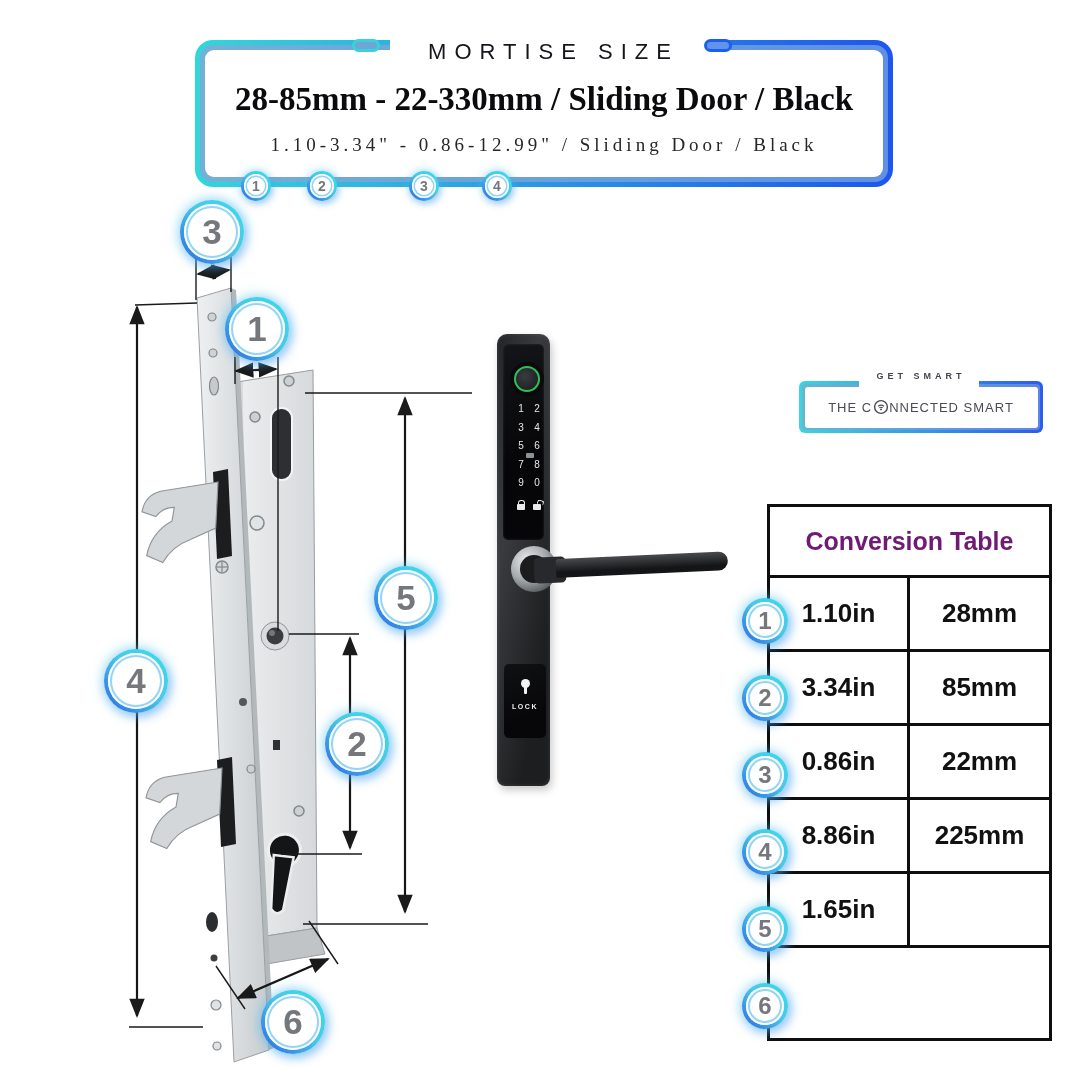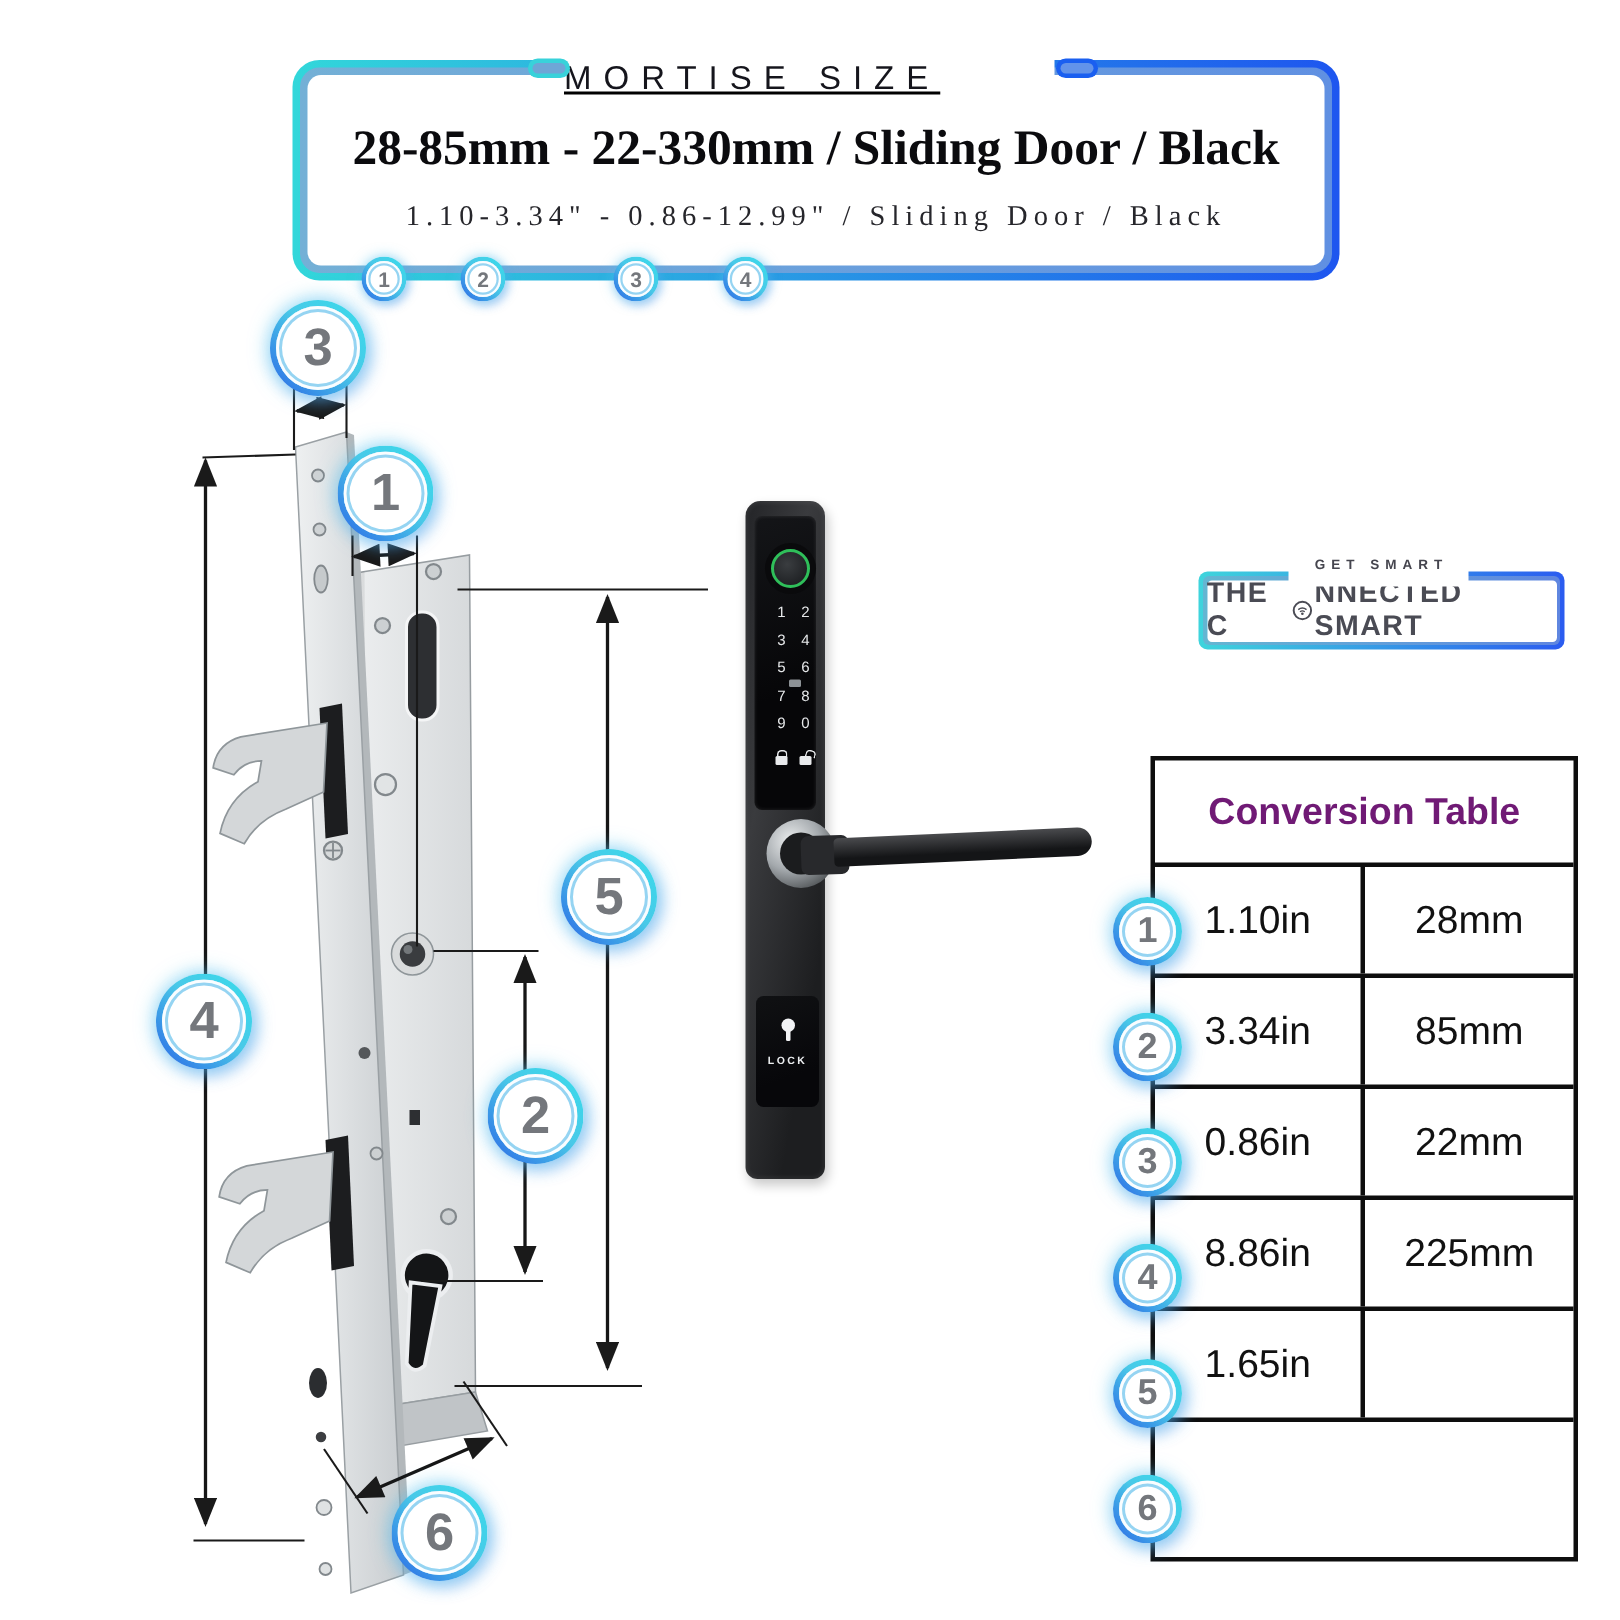--- a/index.html
+++ b/index.html
@@ -31,23 +31,23 @@
   .banner::before { content:''; position:absolute; inset:-7px; border-radius:22px; z-index:-1;
     background:linear-gradient(90deg, rgba(56,215,218,.85), rgba(35,90,240,.75));
     filter:blur(16px); }
   .banner-mid { width:100%; height:100%; border-radius:13px; padding:5px;
     background:linear-gradient(90deg,#74b0d6,#6090e2);font-family:Liberation Serif, serif; }
   .banner-content { width:100%; height:100%; border-radius:9px; text-align:center;
     background:radial-gradient(130% 170% at 50% 30%, #ffffff 55%, #f2fafc 84%, #e3f2fa 100%);
     padding-top:30px; }
   .banner-title { font-size:33px; line-height:38px; font-weight:700; color:#0b0b0e; letter-spacing:0; }
   .banner-subtitle { margin-top:16px; font-size:19px; color:#26262b; letter-spacing:4px; font-weight:400; }
-  .banner-gap-cover { position:absolute; left:181px; top:-12px; width:327px; height:38px;
-    background:#ffffff; z-index:4; display:flex; align-items:flex-end; justify-content:flex-start;
-    padding-bottom:2px;text-decoration:underline; }
+  .banner-gap-cover { position:absolute; left:195px; top:-12px; width:327px; height:38px;
+    background:#ffffff; z-index:4; display:flex; align-items:flex-end; justify-content:center;
+    padding-bottom:2px; }
   .banner-kicker { font-size:22px; letter-spacing:8px; color:#15151c; font-weight:500; line-height:24px; }
   .cap { position:absolute; top:-1px; width:28px; height:13px; border-radius:7px; z-index:5; }
   .cap::after { content:''; position:absolute; inset:3px; border-radius:4px; }
   .cap-left { left:157px; background:#38d2da; } .cap-left::after { background:#6ea6d6; }
   .cap-right { left:509px; background:#1a5ff0; } .cap-right::after { background:#6293ea; }
   .banner .badge { z-index:6; }
 
   
   .diagram { position:absolute; left:85px; top:210px; width:390px; height:870px; }
   .diagram svg { position:absolute; left:0; top:0; }
@@ -92,32 +92,32 @@
   .brand-tagline { position:absolute; left:0; top:9px; width:100%; text-align:center; z-index:6;
     font-size:9px; letter-spacing:4px; color:#45454e; font-weight:700; }
   .brand-frame { position:absolute; left:4px; top:19px; width:244px; height:52px; border-radius:6px;
     background:linear-gradient(90deg,#3fd4dc,#2b5cf0); padding:3px; }
   .brand-frame::before { content:''; position:absolute; inset:-5px; border-radius:8px; z-index:-1;
     background:linear-gradient(90deg, rgba(64,214,222,.6), rgba(45,95,240,.55)); filter:blur(9px); }
   .brand-mid { width:100%; height:100%; border-radius:4px; padding:2.5px;
     background:linear-gradient(90deg,#64b6d2,#5f86e0); }
   .brand-inner { width:100%; height:100%; border-radius:3px; background:#ffffff;
     display:flex; align-items:center; justify-content:center; }
-  .brand-name { font-size:19px; letter-spacing:1px; color:#4a4b54; font-weight:700; display:flex; align-items:center; }
+  .brand-name { font-size:13px; letter-spacing:1px; color:#4a4b54; font-weight:400; display:flex; align-items:center; }
   .brand-gap-cover { position:absolute; left:60px; top:-4px; width:120px; height:14px; background:#fff; z-index:3; }
   .wifi-o { margin:0 0.5px; }
 
   
   .conv { position:absolute; left:767px; top:504px; width:285px; height:537px;
     border:3px solid #0e0e0e; background:#fff; }
   .conv-header { height:71px; border-bottom:3px solid #0e0e0e; display:flex; align-items:center;
     justify-content:center; font-size:25px; font-weight:700; color:#701a75; }
   .conv-row { display:flex; height:74px; border-bottom:3px solid #0e0e0e; }
   .conv-row:last-child { border-bottom:none; }
-  .cell { display:flex; align-items:center; justify-content:center; font-size:26px; color:#111; }
+  .cell { display:flex; align-items:center; justify-content:center; font-size:26px; color:#111;font-weight:bold; }
   .cell-in { width:140px; border-right:3px solid #0e0e0e; }
   .cell-mm { flex:1; }
   .conv .badge { z-index:6; }
 </style>
 </head>
 <body>
 
 <div class="page">
 
   <section class="banner">

